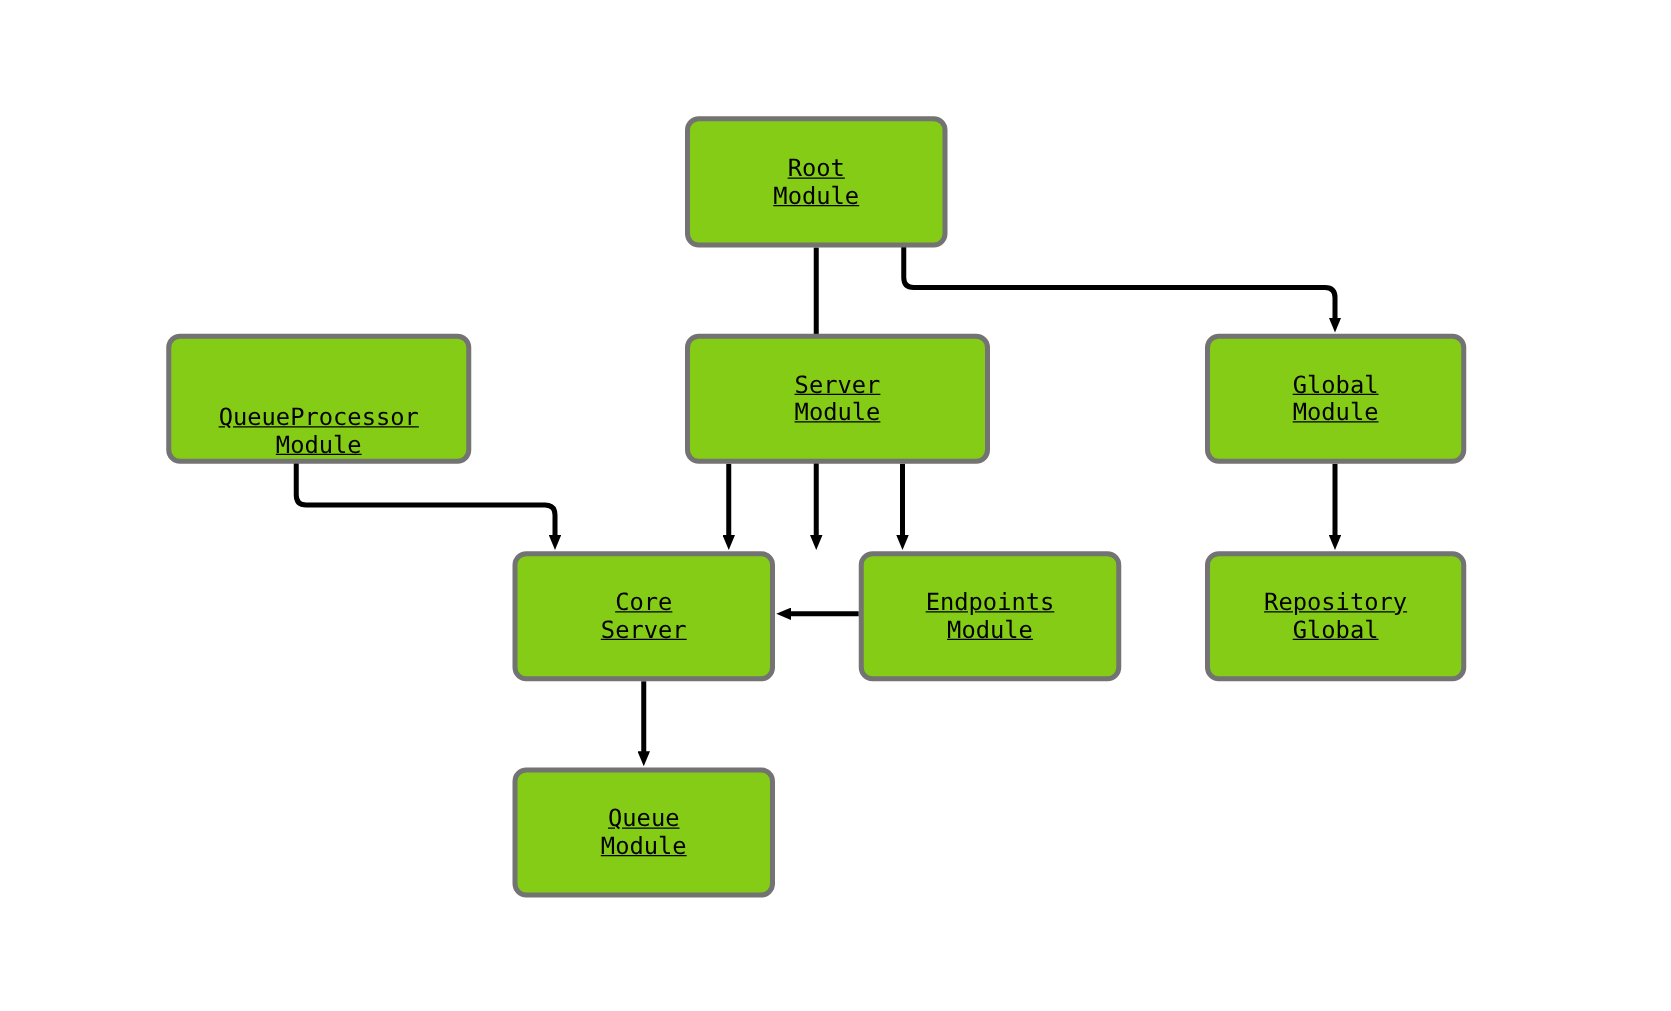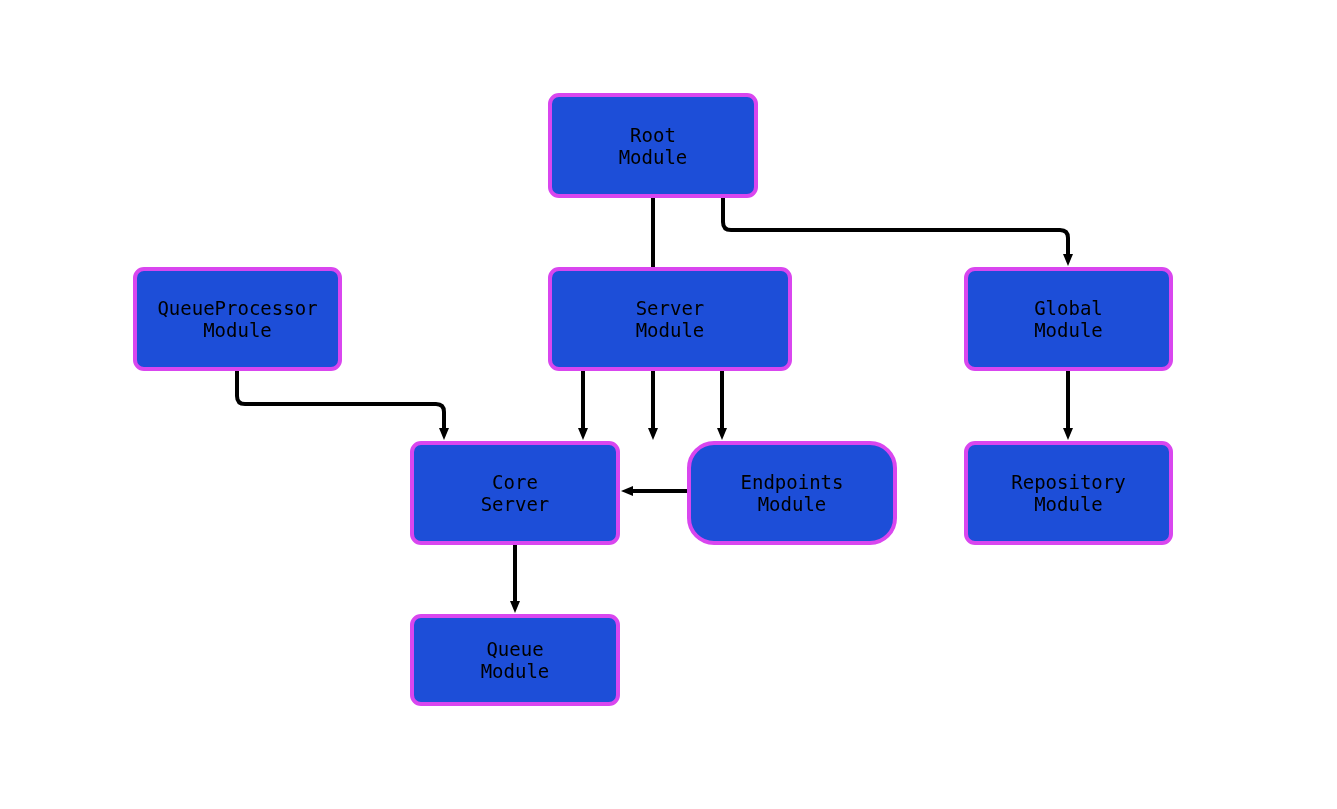--- a/index.html
+++ b/index.html
@@ -30,27 +30,28 @@
   #node-layer {
     position: absolute;
     left: 0;
     top: 0;
     width: 1337px;
     height: 809px;
   }
   .node {
     position: absolute;
     box-sizing: border-box;
-    border: 4px solid #d946ef;
+    border: 4px solid #737373;
     border-radius: 11px;
-    background: #1d4ed8;
+    background: #84cc16;
     display: flex;
     align-items: center;
     justify-content: center;
     text-align: center;
+    text-decoration: underline;
   }
   .node-label {
     font-family: "DejaVu Sans Mono", "Liberation Mono", monospace;
     font-size: 19px;
     line-height: 22px;
     color: #000000;
     white-space: pre-line;
     letter-spacing: 0px;
   }
 </style>
@@ -99,49 +100,49 @@
     </g>
   </svg>
 
   <div id="node-layer">
 
     <div class="node" style="left:548px; top:93px; width:210px; height:105px;">
       <span class="node-label">Root
 Module</span>
     </div>
 
-    <div class="node" style="left:133px; top:267px; width:209px; height:104px;">
+    <div class="node" style="left:133px; top:267px; width:244px; height:104px;align-items:flex-end;">
       <span class="node-label">QueueProcessor
 Module</span>
     </div>
 
     <div class="node" style="left:548px; top:267px; width:244px; height:104px;">
       <span class="node-label">Server
 Module</span>
     </div>
 
     <div class="node" style="left:964px; top:267px; width:209px; height:104px;">
       <span class="node-label">Global
 Module</span>
     </div>
 
     <div class="node" style="left:410px; top:441px; width:210px; height:104px;">
       <span class="node-label">Core
 Server</span>
     </div>
 
-    <div class="node" style="left:687px; top:441px; width:210px; height:104px;border-radius:27px;">
+    <div class="node" style="left:687px; top:441px; width:210px; height:104px;">
       <span class="node-label">Endpoints
 Module</span>
     </div>
 
     <div class="node" style="left:964px; top:441px; width:209px; height:104px;">
       <span class="node-label">Repository
-Module</span>
+Global</span>
     </div>
 
-    <div class="node" style="left:410px; top:614px; width:210px; height:92px;">
+    <div class="node" style="left:410px; top:614px; width:210px; height:104px;">
       <span class="node-label">Queue
 Module</span>
     </div>
 
   </div>
 </div>
 
 </body></html>

